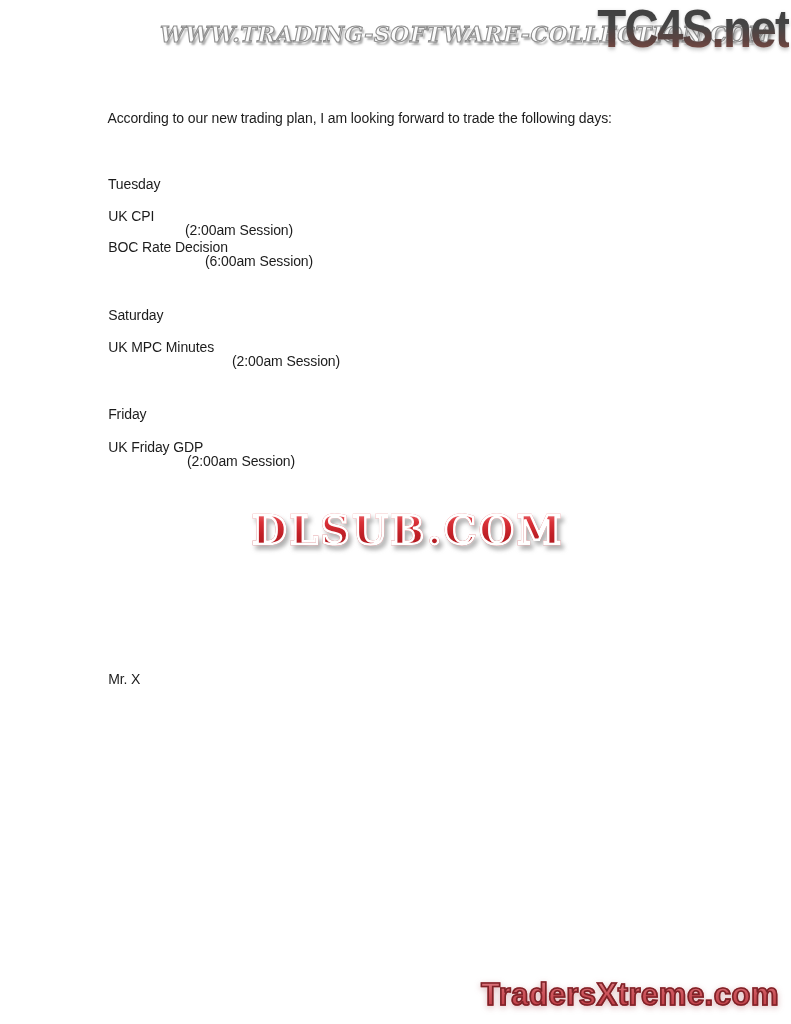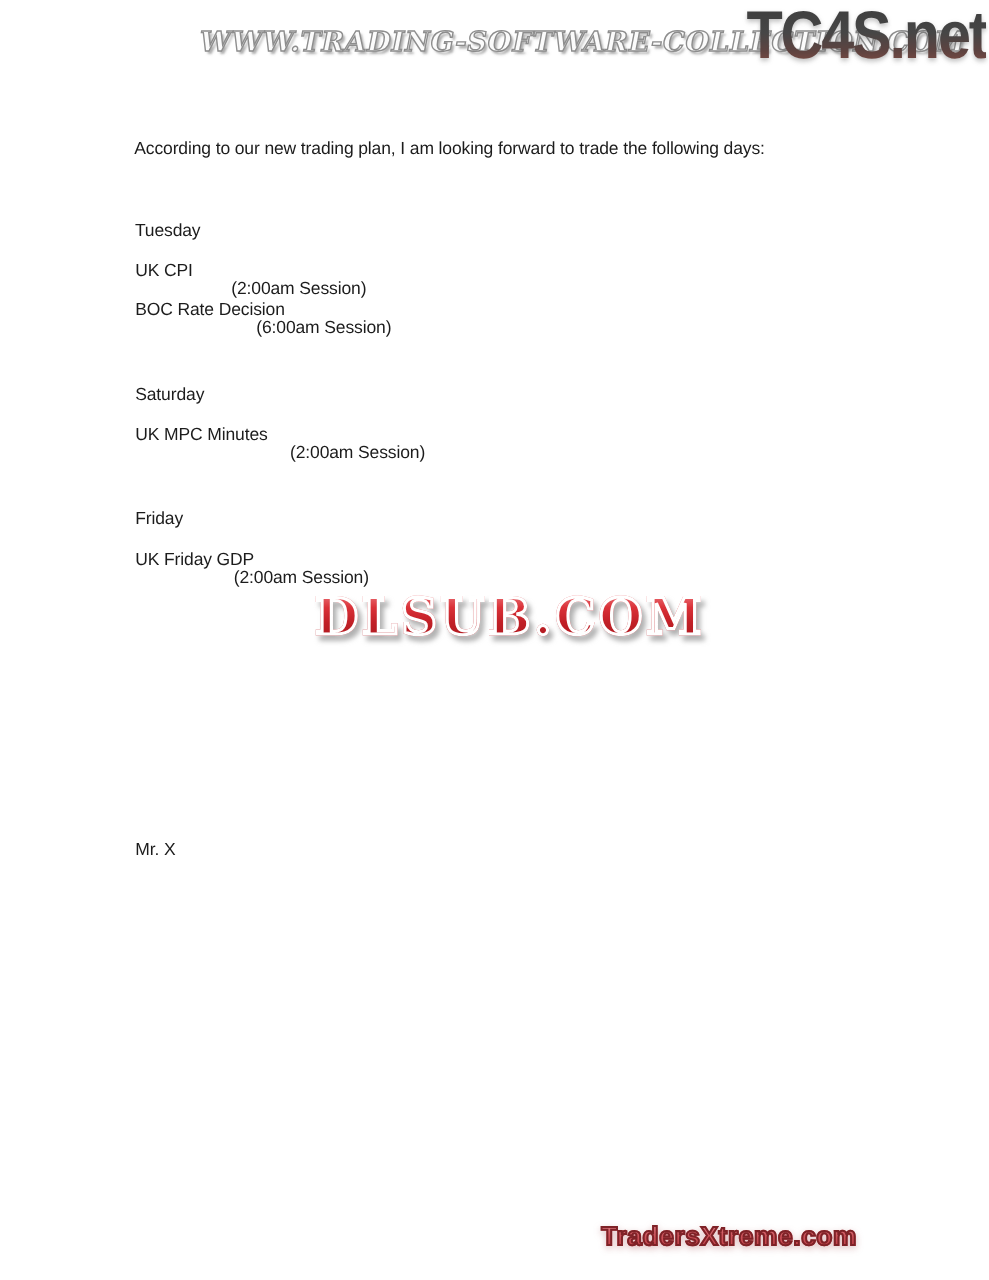--- a/index.html
+++ b/index.html
@@ -25,32 +25,32 @@
   .tc4s{
     position:absolute;right:2px;top:0;z-index:2;
     font-weight:bold;font-size:54px;line-height:1.05;letter-spacing:-2px;
     transform:scaleX(0.88);transform-origin:100% 0;white-space:nowrap;
     background:linear-gradient(180deg,#3d3d3d 0%,#464646 46%,#5e4340 72%,#7d4b43 90%,#8a564c 100%);
     -webkit-background-clip:text;background-clip:text;color:transparent;
     filter:drop-shadow(0 2px 2px rgba(70,70,70,0.35));
   }
   
   .dlsub{
-    position:absolute;left:252px;top:472px;z-index:4;
+    position:absolute;left:252px;top:508px;z-index:4;
     font-family:"DejaVu Serif",serif;font-weight:bold;
     font-size:40px;line-height:1.1;letter-spacing:3px;white-space:nowrap;
     background:linear-gradient(180deg,#ef8287 0%,#da3138 32%,#c22027 58%,#a8161c 100%);
     -webkit-background-clip:text;background-clip:text;color:transparent;
     -webkit-text-stroke:2.5px #ffffff;
     filter:drop-shadow(3px 4px 2px rgba(125,125,125,0.6));
   }
   
   .txtreme{
     position:absolute;left:481px;top:978px;z-index:2;
-    font-weight:bold;font-size:21px;line-height:1.1;letter-spacing:0.5px;white-space:nowrap;
+    font-weight:bold;font-size:31px;line-height:1.1;letter-spacing:0.5px;white-space:nowrap;
     background:linear-gradient(180deg,#e2858c 0%,#cd545c 45%,#bd3840 100%);
     -webkit-background-clip:text;background-clip:text;color:transparent;
     -webkit-text-stroke:1.6px #7e2227;
     filter:drop-shadow(0 2px 3px rgba(160,70,75,0.35));
   }
 </style>
 </head>
 <body>
 
 <div class="page">

